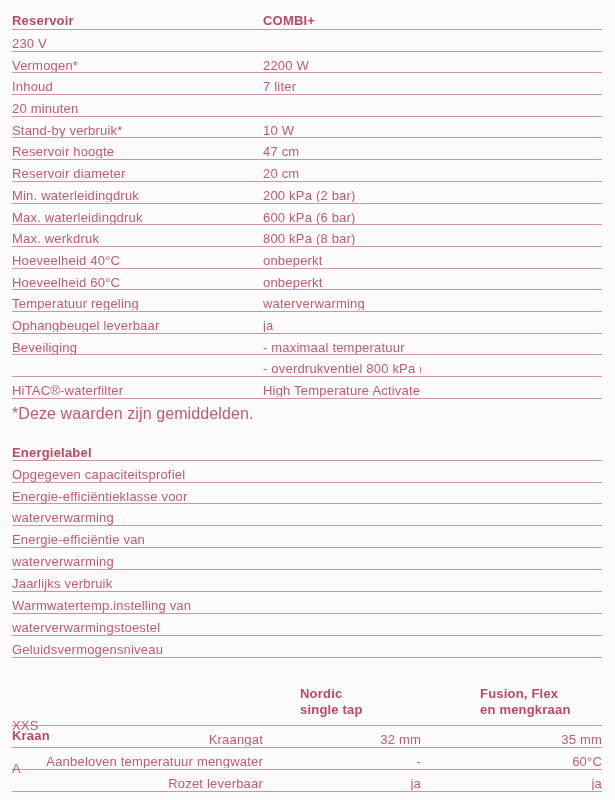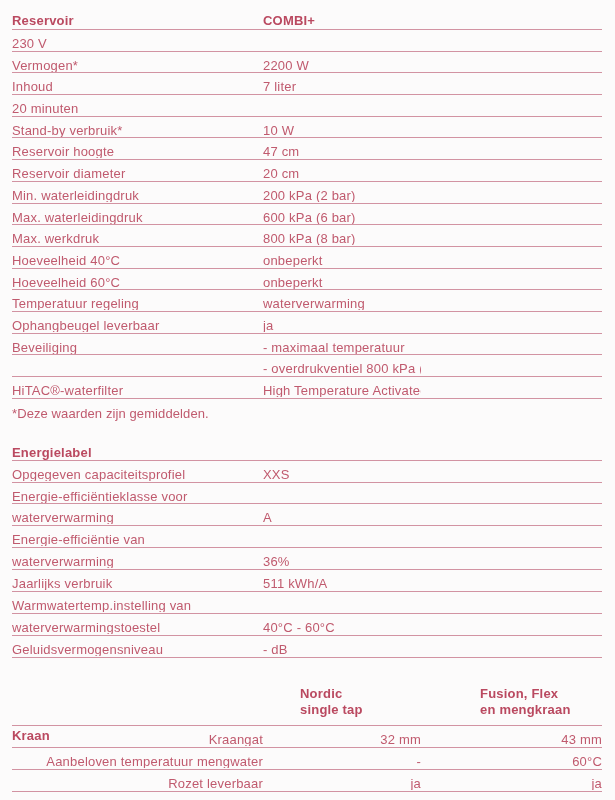--- a/index.html
+++ b/index.html
@@ -36,35 +36,35 @@
   .row .c2{flex:0 0 158px;white-space:nowrap;overflow:hidden;}
   .row .c3{flex:1 1 auto;white-space:nowrap;overflow:hidden;}
   .header-row{
     font-weight:bold;
     color:var(--bold);
     height:22px;
     padding-top:6px;
   }
   .footnote{
     margin-top:9px;
-    font-size:13px;
+    font-size:16px;
     line-height:12px;
     letter-spacing:0.1px;
   }
   .sec2{margin-top:26px;}
   .section-title-row{
     border-bottom:1px solid var(--line);
     font-weight:bold;
     color:var(--bold);
     font-size:13px;
     line-height:13px;
     height:15px;
     letter-spacing:0.2px;
   }
-  .sec2 .row{height:21.9px;}
+  .sec2 .row{height:21.9px;flex-direction:column;}
   .sec3{margin-top:28px;}
   .sec3-header{
     display:flex;
     align-items:flex-start;
     border-bottom:1px solid var(--line);
     font-weight:bold;
     color:var(--bold);
     font-size:13px;
     line-height:16px;
     height:40px;
@@ -203,21 +203,21 @@
         <span>single tap</span>
       </span>
       <span class="c3">
         <span>Fusion, Flex</span><br>
         <span>en mengkraan</span>
       </span>
     </div>
     <div class="row">
       <span class="c1">Kraangat</span>
       <span class="c2">32 mm</span>
-      <span class="c3">43 mm</span>
+      <span class="c3">35 mm</span>
     </div>
     <div class="row">
       <span class="c1">Aanbeloven temperatuur mengwater</span>
       <span class="c2">-</span>
       <span class="c3">60°C</span>
     </div>
     <div class="row">
       <span class="c1">Rozet leverbaar</span>
       <span class="c2">ja</span>
       <span class="c3">ja</span>

